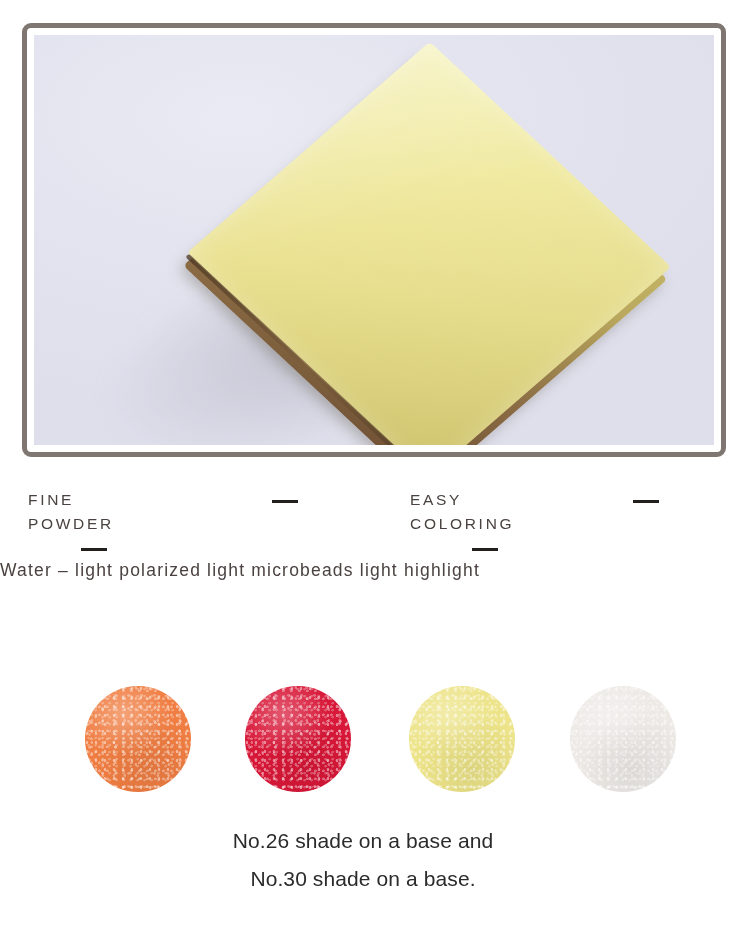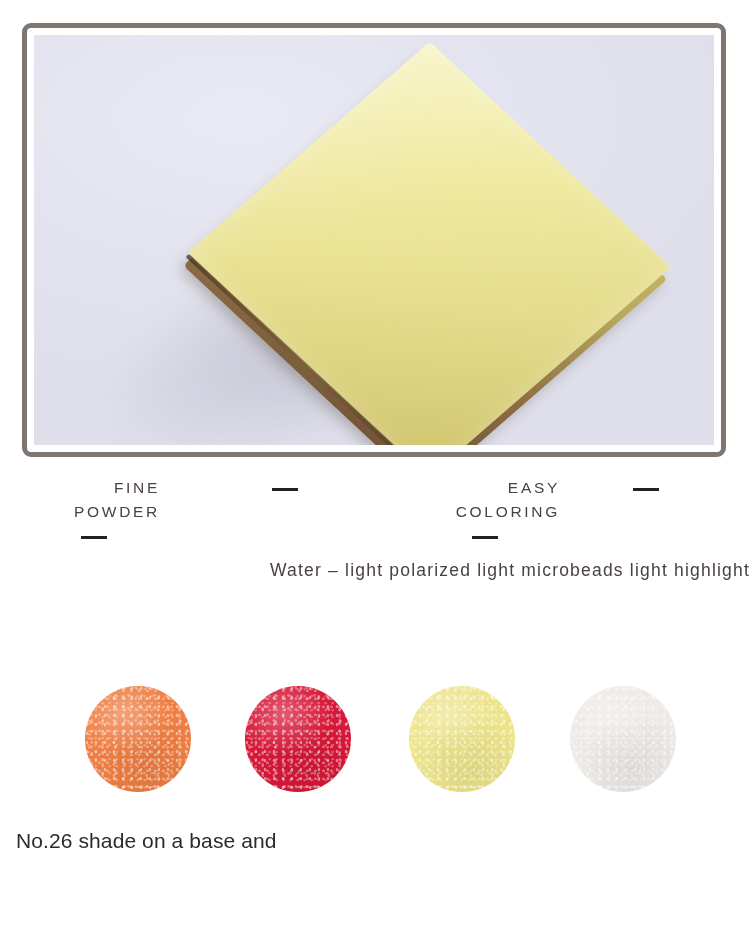--- a/index.html
+++ b/index.html
@@ -101,22 +101,23 @@
   .features {
     position: absolute;
     left: 28px;
     top: 476px;
     width: 694px;
     display: flex;
     align-items: flex-start;
     justify-content: space-between;
   }
   .feature {
-    text-align: right;
+    text-align: left;
     flex: 0 0 auto;
+    margin-top: 12px;
   }
   .feature-label {
     font-size: 15.5px;
     letter-spacing: 2.7px;
     line-height: 24px;
     color: #4a4240;
     white-space: pre-line;
   }
   .feature-rule {
     width: 26px;
@@ -128,21 +129,21 @@
   .f1 { width: 230px; }
   .f2 { width: 150px; }
   .f3 { width: 152px; }
 
   
   .tagline {
     position: absolute;
     left: 0;
     top: 556px;
     width: 750px;
-    text-align: right;
+    text-align: left;
   }
   .tagline-line {
     font-size: 17.5px;
     letter-spacing: 1.2px;
     line-height: 29px;
     color: #4a4240;
   }
 
   
   .swatches {
@@ -181,24 +182,24 @@
                 radial-gradient(ellipse 90% 90% at 60% 80%, rgba(0,0,0,0.07) 0%, rgba(0,0,0,0) 60%);
   }
   .sw0 { left: 85px;  }
   .sw1 { left: 245px; }
   .sw2 { left: 409px; }
   .sw3 { left: 570px; }
 
   
   .caption {
     position: absolute;
-    left: 16px;
+    left: 0;
     top: 822px;
     width: 726px;
-    text-align: left;
+    text-align: center;
   }
   .caption-line {
     font-size: 21px;
     line-height: 38px;
     color: #2b2b2b;
     letter-spacing: 0.1px;
   }
 </style>
 </head>
 <body>
@@ -252,13 +253,14 @@
     <div class="grain"></div>
   </div>
   <div class="swatch sw3" style="background-color: rgb(237, 234, 230);">
     <div class="sheen"></div>
     <div class="grain"></div>
   </div>
 </div>
 
 <div class="caption">
   <div class="caption-line">No.26 shade on a base and</div>
+  <div class="caption-line">No.30 shade on a base.</div>
 </div>
 
 </body></html>

